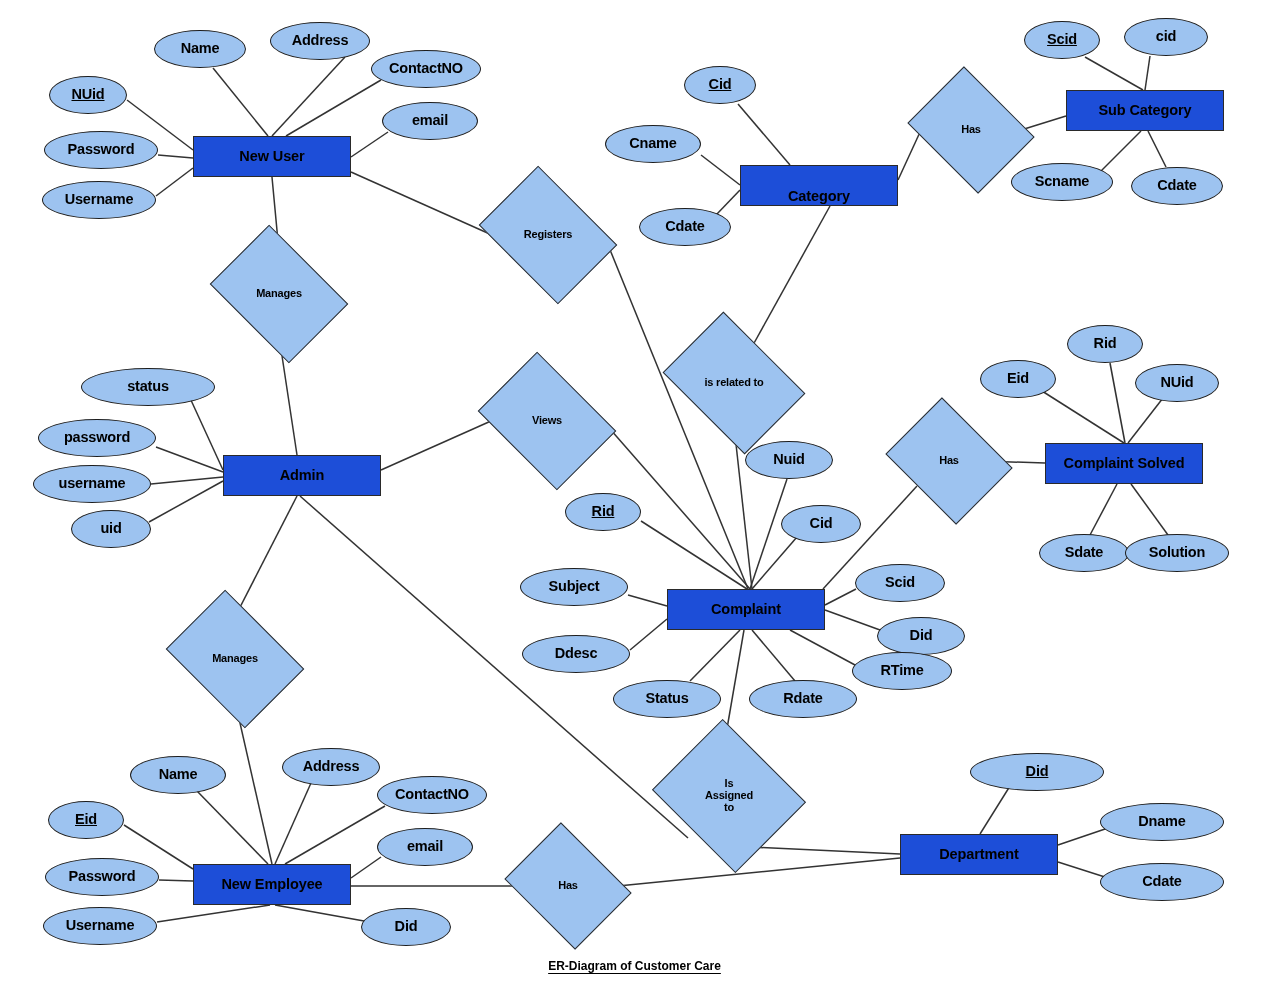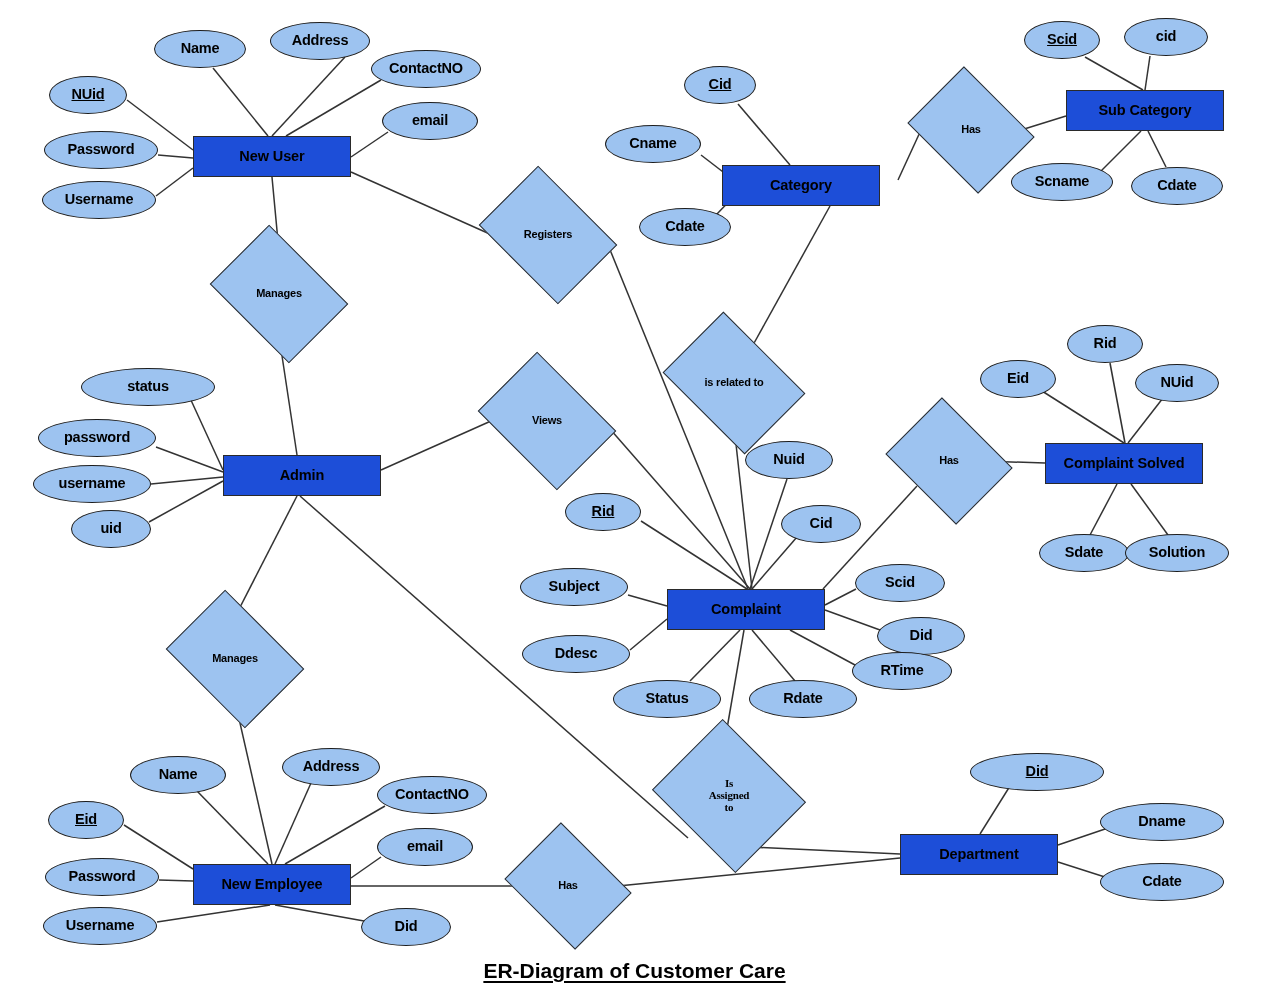--- a/index.html
+++ b/index.html
@@ -77,21 +77,21 @@
     z-index: 2;
     font-size: 11px;
     letter-spacing: -0.2px;
     padding: 0 2px;
   }
   #title {
     position: absolute;
     left: 0;
     width: 1269px;
     text-align: center;
-    font-size: 21px;
+    font-size: 12px;
     font-weight: bold;
     color: #000000;
     text-decoration: underline;
     text-underline-offset: 3px;
   }
 </style>
 </head>
 <body>
 
 <div id="canvas">
@@ -157,21 +157,21 @@
       <line x1="351" y1="886" x2="518" y2="886" stroke="#333333" stroke-width="1.5"></line>
       <line x1="618" y1="886" x2="900" y2="858" stroke="#333333" stroke-width="1.5"></line>
       <line x1="1010" y1="786" x2="980" y2="834" stroke="#333333" stroke-width="1.5"></line>
       <line x1="1058" y1="845" x2="1108" y2="828" stroke="#333333" stroke-width="1.5"></line>
       <line x1="1058" y1="862" x2="1108" y2="878" stroke="#333333" stroke-width="1.5"></line>
     </svg>
   <div id="nodes">
       <div class="node entity" style="left: 193px; top: 136px; width: 158px; height: 41px;"><span>New User</span></div>
       <div class="node entity" style="left: 223px; top: 455px; width: 158px; height: 41px;"><span>Admin</span></div>
       <div class="node entity" style="left: 193px; top: 864px; width: 158px; height: 41px;"><span>New Employee</span></div>
-      <div class="node entity" style="left: 722px; top: 165px; width: 158px; height: 41px;"><span>Category</span></div>
+      <div class="node entity" style="left: 740px; top: 165px; width: 158px; height: 41px; align-items: flex-end;"><span>Category</span></div>
       <div class="node entity" style="left: 1066px; top: 90px; width: 158px; height: 41px;"><span>Sub Category</span></div>
       <div class="node entity" style="left: 667px; top: 589px; width: 158px; height: 41px;"><span>Complaint</span></div>
       <div class="node entity" style="left: 1045px; top: 443px; width: 158px; height: 41px;"><span>Complaint Solved</span></div>
       <div class="node entity" style="left: 900px; top: 834px; width: 158px; height: 41px;"><span>Department</span></div>
       <div class="node attr pk" style="left: 49px; top: 76px; width: 78px; height: 38px;"><span>NUid</span></div>
       <div class="node attr" style="left: 154px; top: 30px; width: 92px; height: 38px;"><span>Name</span></div>
       <div class="node attr" style="left: 270px; top: 22px; width: 100px; height: 38px;"><span>Address</span></div>
       <div class="node attr" style="left: 371px; top: 50px; width: 110px; height: 38px;"><span>ContactNO</span></div>
       <div class="node attr" style="left: 382px; top: 102px; width: 96px; height: 38px;"><span>email</span></div>
       <div class="node attr" style="left: 44px; top: 131px; width: 114px; height: 38px;"><span>Password</span></div>
@@ -213,19 +213,19 @@
       <div class="node attr pk" style="left: 970px; top: 753px; width: 134px; height: 38px;"><span>Did</span></div>
       <div class="node attr" style="left: 1100px; top: 803px; width: 124px; height: 38px; text-align: center;"><span>Dname</span></div>
       <div class="node attr" style="left: 1100px; top: 863px; width: 124px; height: 38px;"><span>Cdate</span></div>
       <div class="node rel" style="left: 492px; top: 193px; width: 112px; height: 84px;"><div class="diamond-shape"></div><span class="rel-label">Registers</span></div>
       <div class="node rel" style="left: 223px; top: 252px; width: 112px; height: 84px;"><div class="diamond-shape"></div><span class="rel-label">Manages</span></div>
       <div class="node rel" style="left: 491px; top: 379px; width: 112px; height: 84px;"><div class="diamond-shape"></div><span class="rel-label">Views</span></div>
       <div class="node rel" style="left: 676px; top: 340px; width: 116px; height: 86px;"><div class="diamond-shape"></div><span class="rel-label">is related to</span></div>
       <div class="node rel" style="left: 921px; top: 90px; width: 100px; height: 80px;"><div class="diamond-shape"></div><span class="rel-label">Has</span></div>
       <div class="node rel" style="left: 899px; top: 421px; width: 100px; height: 80px;"><div class="diamond-shape"></div><span class="rel-label">Has</span></div>
       <div class="node rel" style="left: 179px; top: 617px; width: 112px; height: 84px;"><div class="diamond-shape"></div><span class="rel-label">Manages</span></div>
-      <div class="node rel" style="left: 670px; top: 746px; width: 118px; height: 100px; font-family: Liberation Serif, serif;"><div class="diamond-shape"></div><span class="rel-label">Is
+      <div class="node rel" style="left: 670px; top: 746px; width: 118px; height: 100px;"><div class="diamond-shape"></div><span class="rel-label">Is
 Assigned
 to</span></div>
       <div class="node rel" style="left: 518px; top: 846px; width: 100px; height: 80px;"><div class="diamond-shape"></div><span class="rel-label">Has</span></div>
     </div>
   <div id="title" style="top: 959px;">ER-Diagram of Customer Care</div>
 </div>
 
 </body></html>

